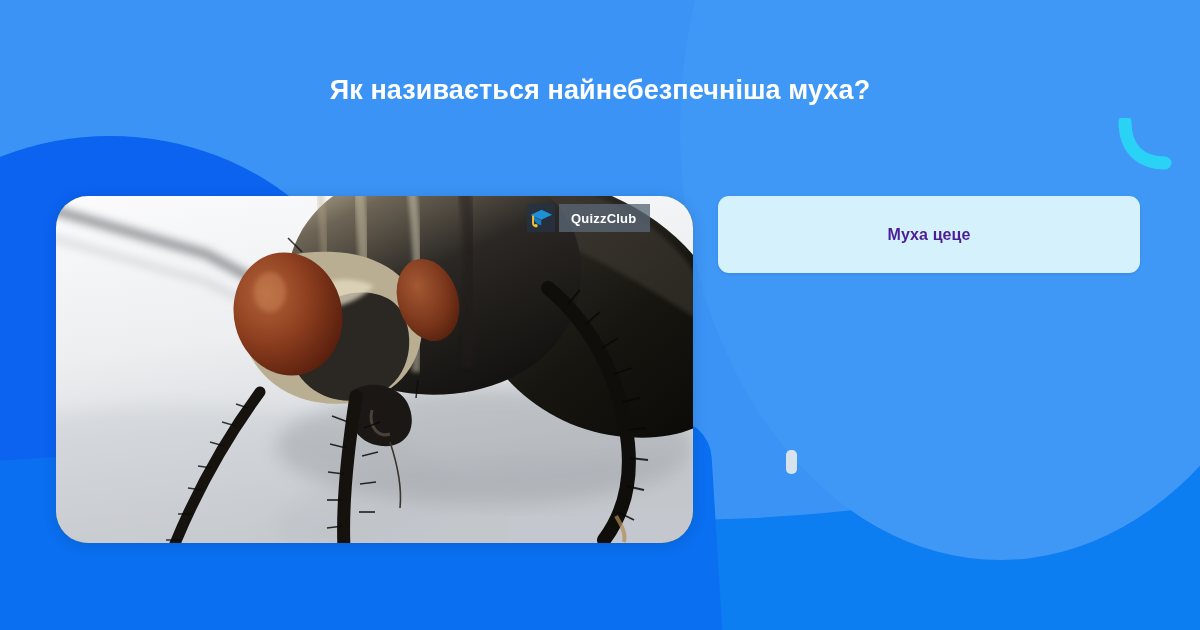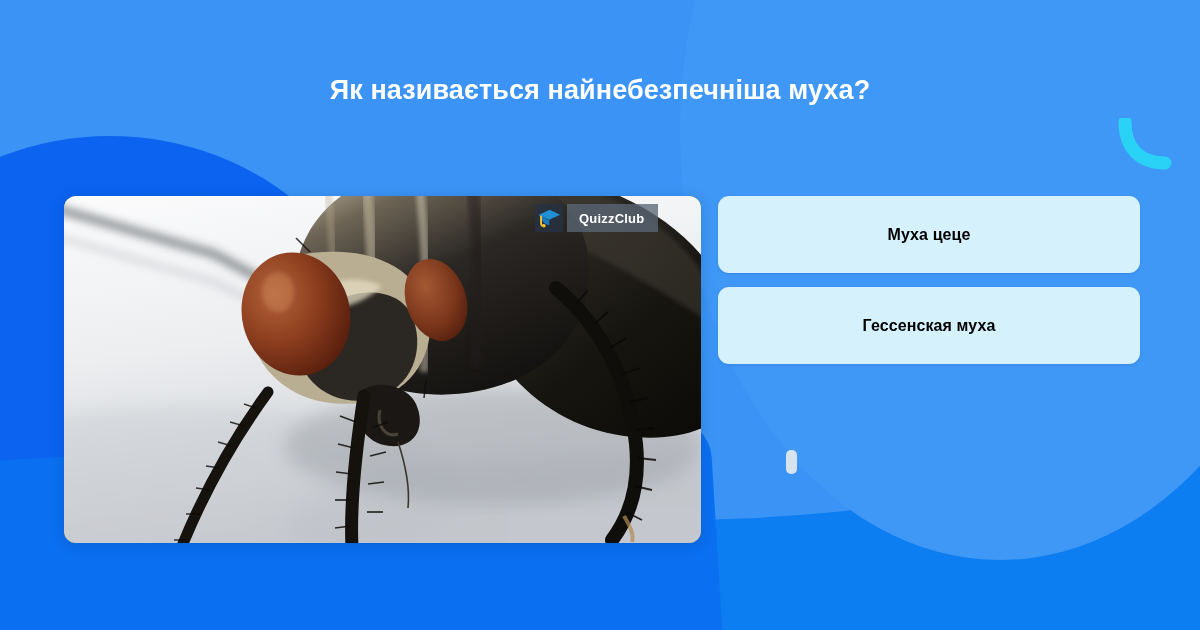--- a/index.html
+++ b/index.html
@@ -68,23 +68,23 @@
     color:#ffffff;
     font-size:27px;
     font-weight:bold;
     letter-spacing:.1px;
     line-height:1.2;
   }
 
   
   .photo-card {
     position:absolute;
-    left:64px; top:196px;
+    left:56px; top:196px;
     width:637px; height:347px;
-    border-radius:12px;
+    border-radius:32px;
     overflow:hidden;
     background:#4d7c0f;
     box-shadow:0 2px 14px rgba(0,40,90,.18);
   }
   .photo-card svg { display:block; width:100%; height:100%; }
 
   
   .badge {
     position:absolute;
     left:471px; top:8px;
@@ -117,21 +117,21 @@
     flex-direction:column;
     gap:14px;
   }
   .option {
     height:77px;
     background:#d4f1fc;
     border-radius:11px;
     display:flex;
     align-items:center;
     justify-content:center;
-    color:#000000;
+    color:#4c1d95;
     font-size:16px;
     font-weight:bold;
     letter-spacing:.1px;
     box-shadow:0 1px 3px rgba(0,40,90,.12);
     cursor:pointer;
   }
 
   
   .handle {
     position:absolute;
@@ -324,20 +324,17 @@
         </svg>
       </span>
       <span class="badge-text">QuizzClub</span>
     </div>
   </div>
 
   <div class="options">
     <div class="option">
       <span>Муха цеце</span>
     </div>
-    <div class="option">
-      <span>Гессенская муха</span>
-    </div>
   </div>
 
   <div class="handle"></div>
 
 </div>
 
 </body></html>

